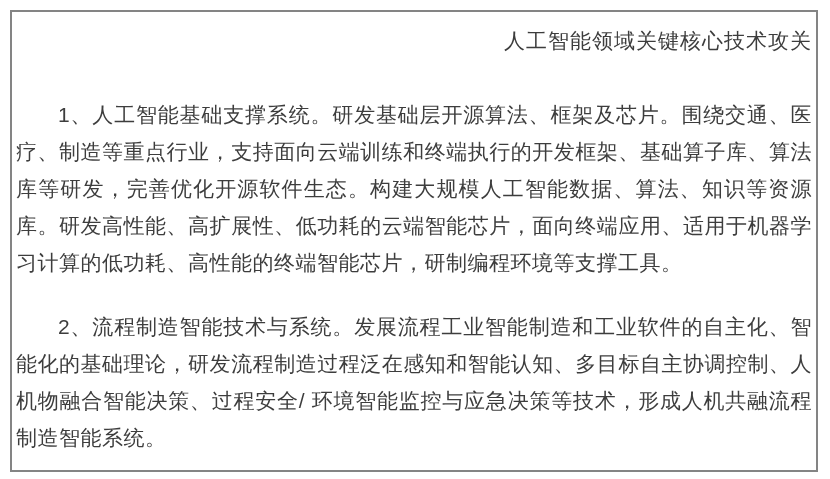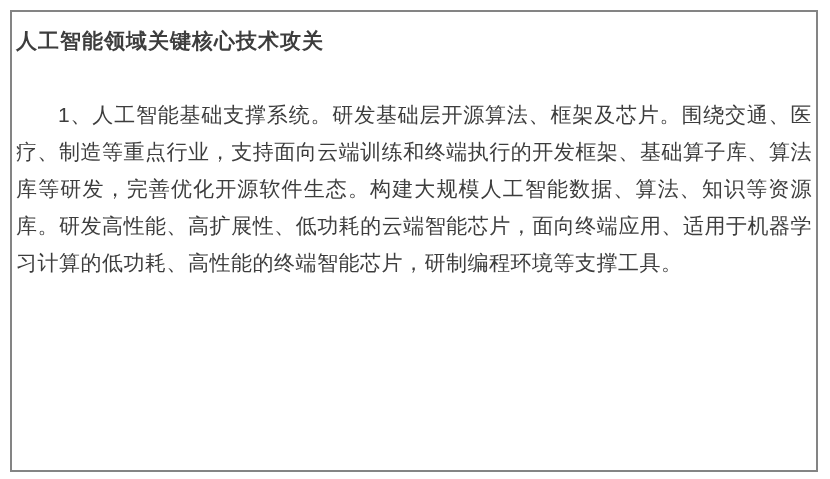--- a/index.html
+++ b/index.html
@@ -21,25 +21,25 @@
     top: 10px;
     right: 12px;
     bottom: 7px;
     border: 2px solid #848484;
     background: #ffffff;
     box-sizing: border-box;
     padding: 8px 4px 8px 4px;
     overflow: hidden;
   }
   .doc-title {
-    text-align: left;
+    text-align: right;
     color: #3d3d3d;
     font-size: 21px;
     line-height: 26px;
-    font-weight: 700;
+    font-weight: 400;
     margin: 8px 0 11px 0;
     letter-spacing: 1px;
   }
   .doc-body {
     margin-top: 42px;
   }
   .doc-paragraph {
     color: #3d3d3d;
     font-size: 21px;
     line-height: 37px;
@@ -51,15 +51,16 @@
   }
 </style>
 </head>
 <body>
 
 <div class="page">
   <div class="doc-frame">
     <div class="doc-title">人工智能领域关键核心技术攻关</div>
     <div class="doc-body">
       <p class="doc-paragraph">1、人工智能基础支撑系统。研发基础层开源算法、框架及芯片。围绕交通、医疗、制造等重点行业，支持面向云端训练和终端执行的开发框架、基础算子库、算法库等研发，完善优化开源软件生态。构建大规模人工智能数据、算法、知识等资源库。研发高性能、高扩展性、低功耗的云端智能芯片，面向终端应用、适用于机器学习计算的低功耗、高性能的终端智能芯片，研制编程环境等支撑工具。</p>
+      <p class="doc-paragraph">2、流程制造智能技术与系统。发展流程工业智能制造和工业软件的自主化、智能化的基础理论，研发流程制造过程泛在感知和智能认知、多目标自主协调控制、人机物融合智能决策、过程安全/ 环境智能监控与应急决策等技术，形成人机共融流程制造智能系统。</p>
     </div>
   </div>
 </div>
 
 </body></html>

